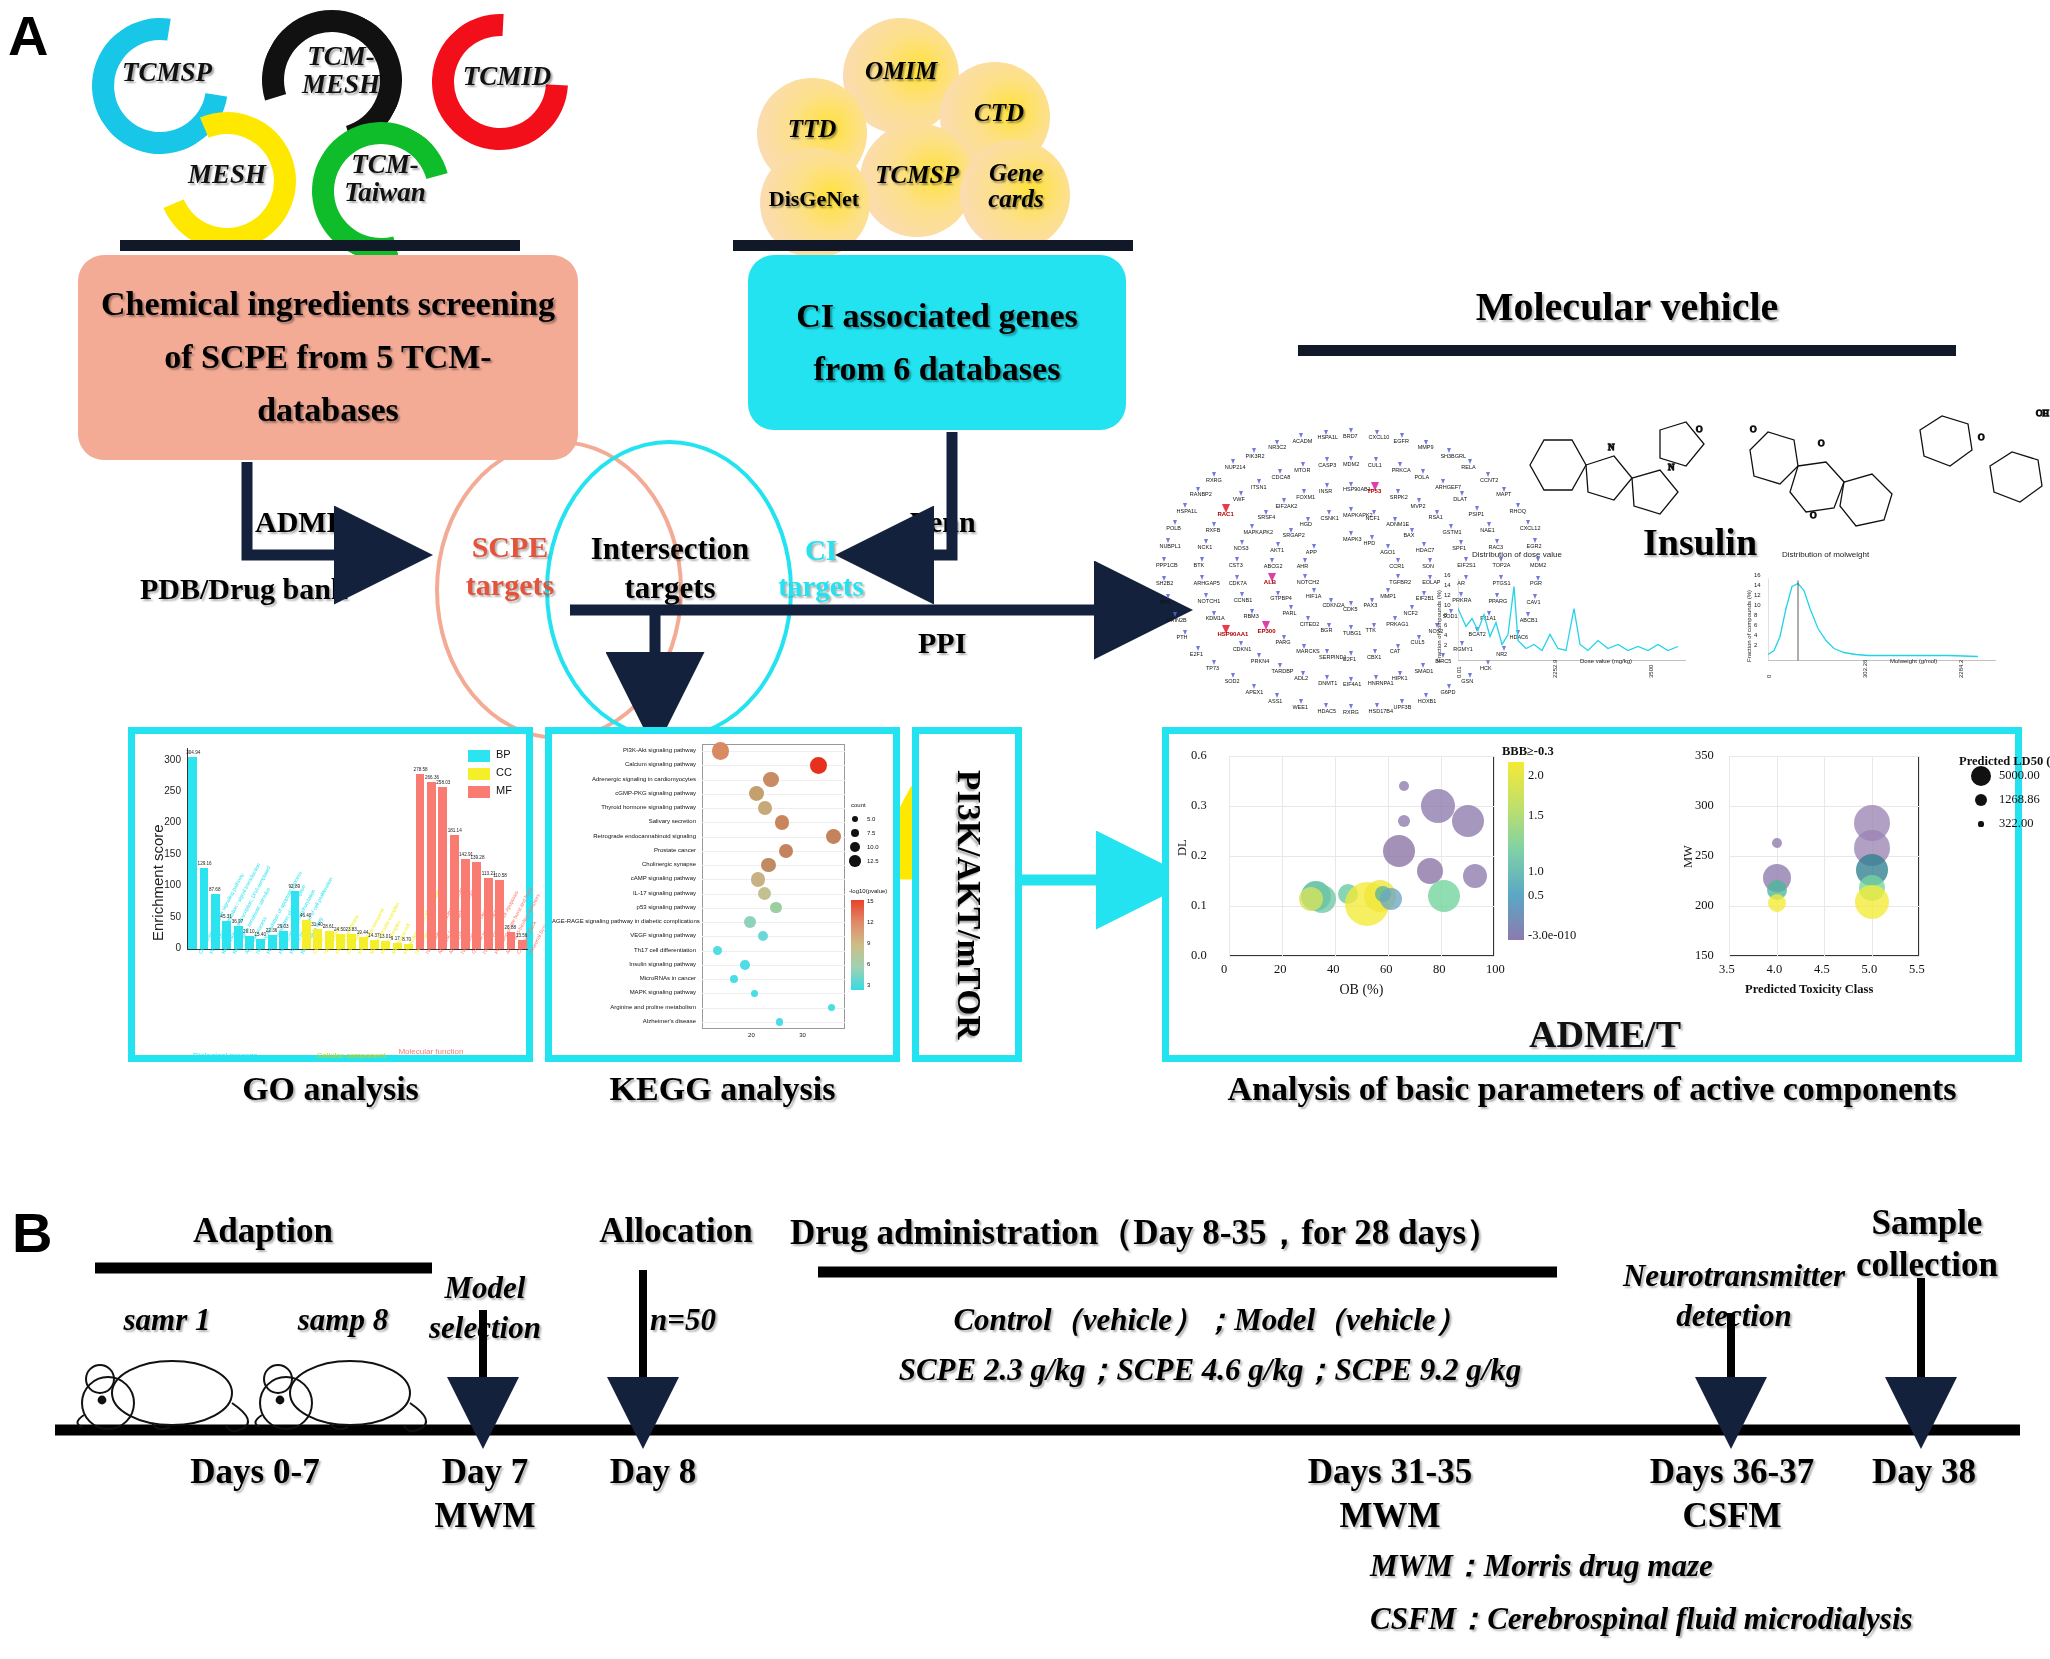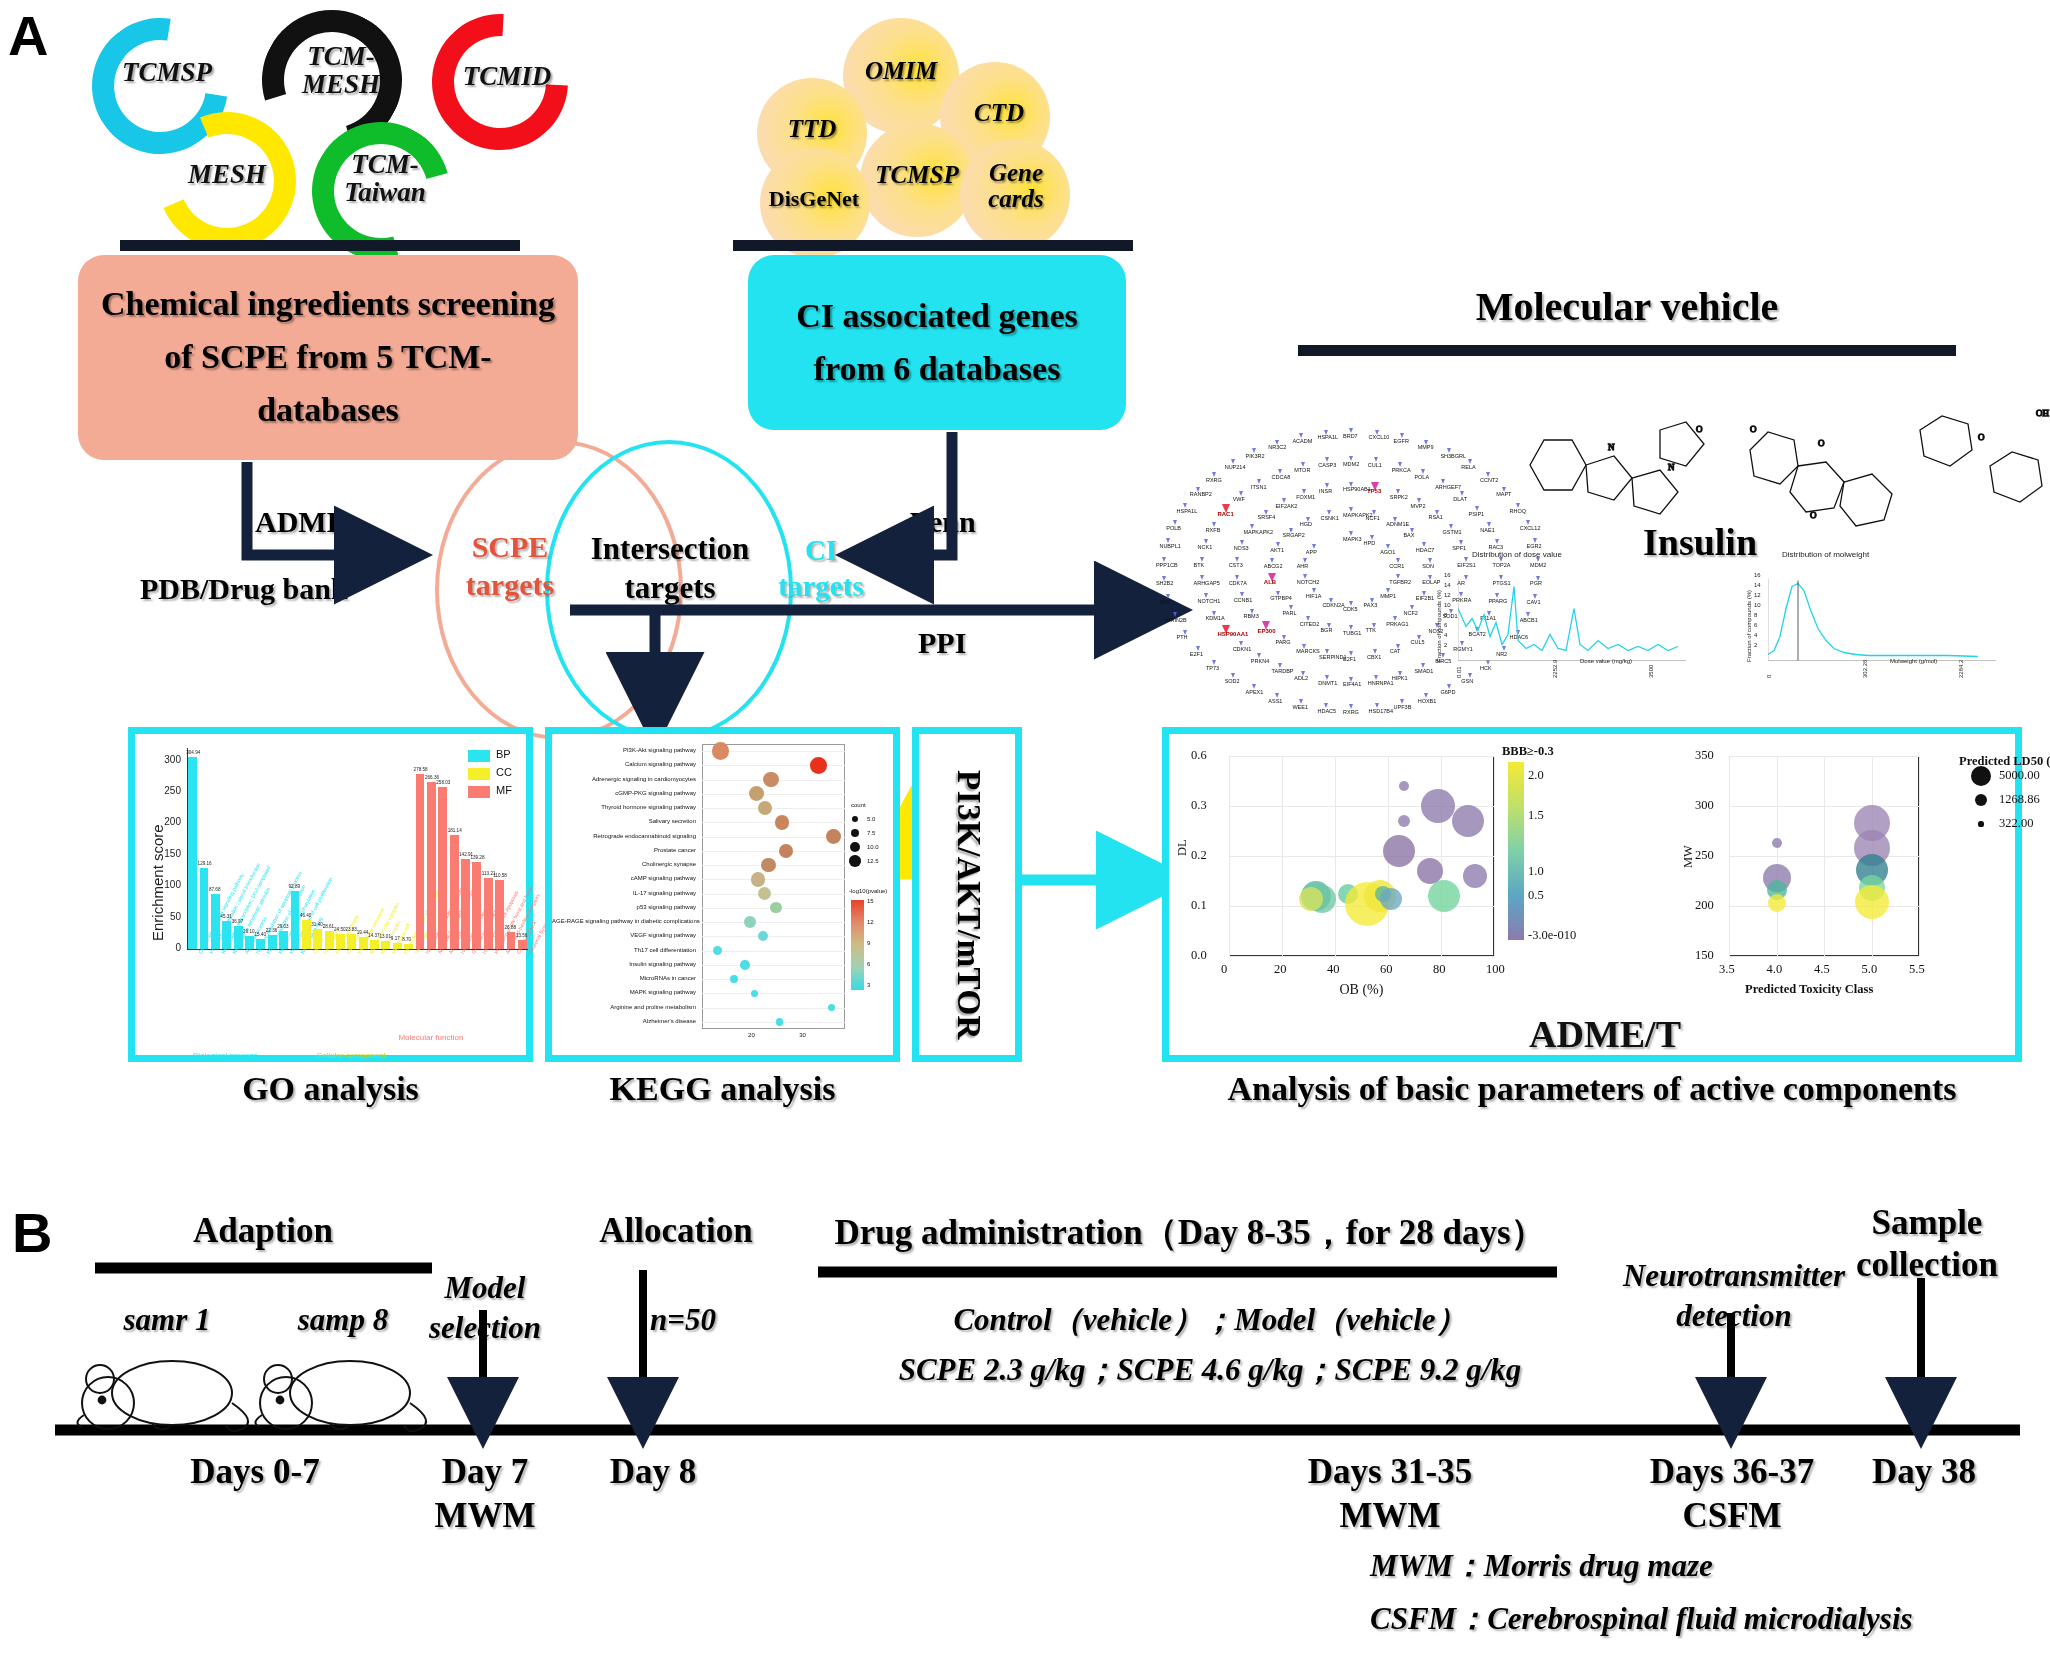--- a/index.html
+++ b/index.html
@@ -288,21 +288,21 @@
       <div class="go-val" style="left: 358.15px; top: 138.542px;">110.58</div>
       <div class="go-cat" style="left: 369.016px; top: 218px; color: rgb(250, 123, 114);">Amino acid-binding receptors</div>
       <div class="go-bar" style="left: 371.517px; top: 198.116px; width: 8.866px; height: 16.884px; background: rgb(250, 123, 114); bottom: auto; position: absolute;"></div>
       <div class="go-val" style="left: 369.517px; top: 191.116px;">26.88</div>
       <div class="go-cat" style="left: 380.383px; top: 218px; color: rgb(250, 123, 114);">Circadian Clock</div>
       <div class="go-bar" style="left: 382.884px; top: 206.483px; width: 8.866px; height: 8.51738px; background: rgb(250, 123, 114); bottom: auto; position: absolute;"></div>
       <div class="go-val" style="left: 380.884px; top: 199.483px;">13.56</div>
       <div class="go-cat" style="left: 391.75px; top: 218px; color: rgb(250, 123, 114);">Neuronal System</div>
       <div class="go-grp" style="left: 58px; top: 317px; color: rgb(44, 228, 240);">Biological process</div>
       <div class="go-grp" style="left: 181.58px; top: 317px; color: rgb(216, 207, 0);">Cellular component</div>
-      <div class="go-grp" style="left: 263.42px; top: 299px; color: rgb(250, 123, 114);">Molecular function</div>
+      <div class="go-grp" style="left: 263.42px; top: 313px; color: rgb(250, 123, 114);">Molecular function</div>
       <div style="position: absolute; left: 333px; top: 16px; width: 22px; height: 12px; background: rgb(44, 228, 240);"></div>
       <div class="go-leg" style="left: 361px; top: 14px;">BP</div>
       <div style="position: absolute; left: 333px; top: 34px; width: 22px; height: 12px; background: rgb(245, 239, 42);"></div>
       <div class="go-leg" style="left: 361px; top: 32px;">CC</div>
       <div style="position: absolute; left: 333px; top: 52px; width: 22px; height: 12px; background: rgb(250, 123, 114);"></div>
       <div class="go-leg" style="left: 361px; top: 50px;">MF</div>
     </div>
 </div>
 <div class="caption" style="left:128px; top:1070px; width:405px;">GO analysis</div>
 
@@ -866,21 +866,21 @@
       <text x="478" y="70" fill="#d23">O</text>
       <text x="536" y="46" fill="#d23">OH</text>
     </g>
   </svg>
 </div>
 
 <div class="panel-letter abs" style="left:12px; top:1205px;">B</div>
 
 <div class="b-head" style="left:118px; top:1210px; width:290px;">Adaption</div>
 <div class="b-head" style="left:556px; top:1210px; width:240px;">Allocation</div>
-<div class="b-head" style="left:790px; top:1212px; width:800px; text-align:center;">Drug administration（Day 8-35，for 28 days）</div>
+<div class="b-head" style="left:790px; top:1212px; width:800px; text-align:left;">Drug administration（Day 8-35，for 28 days）</div>
 <div class="b-head" style="left:1832px; top:1202px; width:190px;">Sample<br>collection</div>
 
 <div class="b-ital" style="left:400px; top:1268px; width:170px;">Model<br>selection</div>
 <div class="b-ital" style="left:650px; top:1300px; width:110px; text-align:left;">n=50</div>
 <div class="b-ital" style="left:1620px; top:1256px; width:228px;">Neurotransmitter<br>detection</div>
 
 <div class="b-ital" style="left:860px; top:1300px; width:700px;">Control（vehicle）；Model（vehicle）</div>
 <div class="b-ital" style="left:840px; top:1350px; width:740px;">SCPE 2.3 g/kg；SCPE 4.6 g/kg；SCPE 9.2 g/kg</div>
 
 <div class="b-ital" style="left:92px; top:1300px; width:150px;">samr 1</div>

